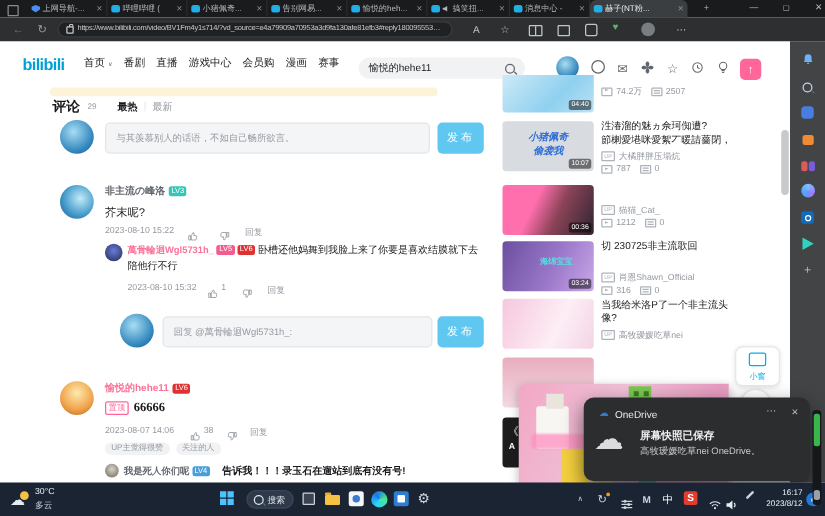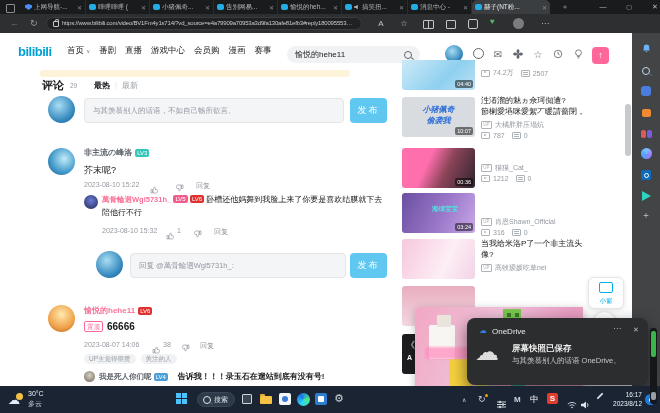--- a/index.html
+++ b/index.html
@@ -292,21 +292,21 @@
     <input class="ab cinput" style="left: 130px; top: 220px; width: 216px; height: 25px;" placeholder="回复 @萬骨輪迴Wgl5731h_:">
     <button class="ab pubbtn" style="left:350px;top:220px;width:37px;height:25px;">发布</button>
 
     <div class="ab avatar av-c2" style="left:48px;top:272px;width:27px;height:27px;"></div>
     <div class="ab fx" style="left:84px;top:272px;gap:3px;">
       <span class="uname pink">愉悦的hehe11</span>
       <span class="badge" style="background:#e03131;">LV6</span>
     </div>
     <div class="ab fx" style="left:84px;top:288px;gap:4px;">
       <span class="pinbadge">置顶</span>
-      <span style="font-size:10px;font-weight:bold;">66666</span>
+      <span style="font-size:10px;font-weight:bold;font-family:Liberation Serif, serif;">66666</span>
     </div>
     <div class="ab meta" style="left:84px;top:308px;">2023-08-07 14:06</div>
     <div class="ab" style="left:152px;top:307px;">
       <svg class="thumbsvg" width="8" height="8" viewBox="0 0 16 16">
           <path d="M5 7v7H2V7h3zm1 7h6.5c.8 0 1.4-.5 1.5-1.2l.9-4C15 7.9 14.4 7 13.5 7H10l.6-2.8C10.8 3 9.9 2 9 2L6 7v7z" fill="none" stroke="#9499a0" stroke-width="1.4"></path>
         </svg>
     </div>
     <div class="ab meta" style="left:163px;top:308px;">38</div>
     <div class="ab" style="left:182px;top:307px;transform:rotate(180deg);">
       <svg class="thumbsvg" width="8" height="8" viewBox="0 0 16 16">
@@ -370,20 +370,21 @@
       <span class="meta">1212</span>
       <span class="dm" style="margin-left:4px;"></span>
       <span class="meta">0</span>
     </div>
 
     <div class="ab vthumb" style="left:402px;top:160px;background:linear-gradient(115deg,#6b4fa0,#9a77c9 55%,#c9a8e8);">
       <span class="ab" style="left:30px;top:12px;font-size:6.5px;color:#4fe3e0;font-weight:bold;">海绵宝宝</span>
       <span class="dur">03:24</span>
     </div>
     <div class="ab vtitle" style="left:481px;top:158px;">
+        <div>切 230725非主流歌回</div>
     </div>
     <div class="ab fx" style="left:481px;top:184px;gap:3px;">
       <span class="upico">UP</span>
       <span class="meta">肖恩Shawn_Official</span>
     </div>
     <div class="ab fx" style="left:481px;top:196px;gap:3px;">
       <span class="pl"></span>
       <span class="meta">316</span>
       <span class="dm" style="margin-left:4px;"></span>
       <span class="meta">0</span>
@@ -430,21 +431,21 @@
     <div class="ab scroll" style="left:625px;top:71px;width:6px;height:52px;"></div>
   </div>
 
   <div class="ab toast">
     <div class="ab" style="left:12px;top:8px;font-size:8px;color:#2f7cd6;">☁</div>
     <div class="ab" style="left:25px;top:9px;font-size:8px;color:#e8e8e8;">OneDrive</div>
     <div class="ab" style="left:146px;top:6px;font-size:8px;color:#bababa;">⋯</div>
     <div class="ab" style="left:166px;top:8px;font-size:7px;color:#bababa;">✕</div>
     <div class="ab" style="left:8px;top:22px;font-size:24px;color:#dcdcdc;line-height:24px;">☁</div>
     <div class="ab" style="left:45px;top:25px;font-size:8.5px;font-weight:bold;color:#f0f0f0;">屏幕快照已保存</div>
-    <div class="ab" style="left:45px;top:38px;font-size:7.5px;color:#c8c8c8;">与其羡慕别人的话语 OneDrive。</div>
+    <div class="ab" style="left:45px;top:38px;font-size:7.5px;color:#c8c8c8;">高牧瑷媛吃草nei OneDrive。</div>
   </div>
 
   <div class="ab" style="left:650px;top:328px;width:7px;height:76px;background:#15171a;border-radius:3px;z-index:31;">
     <span class="ab" style="left:1px;top:3px;width:5px;height:26px;background:#39b54a;border-radius:2px;"></span>
     <span class="ab" style="left:1px;top:64px;width:5px;height:8px;background:#9aa0a6;border-radius:2px;"></span>
   </div>
 
   <div class="ab taskbar">
     <div class="ab" style="left:8px;top:5px;">
       <span class="ab" style="left:8px;top:2px;width:7px;height:7px;border-radius:50%;background:#f5c244;"></span>

